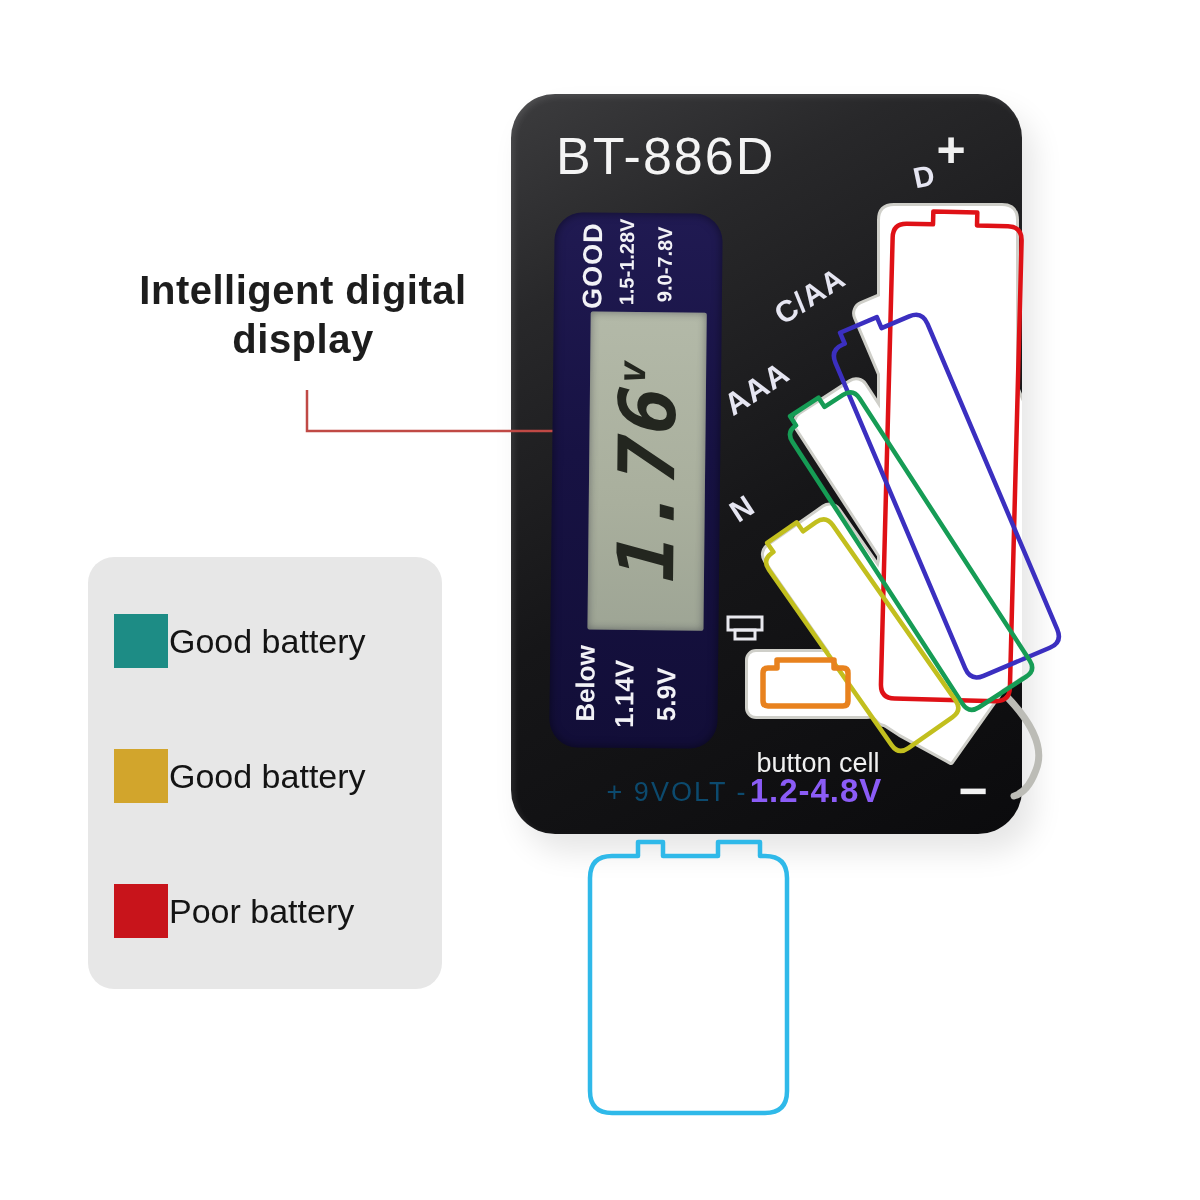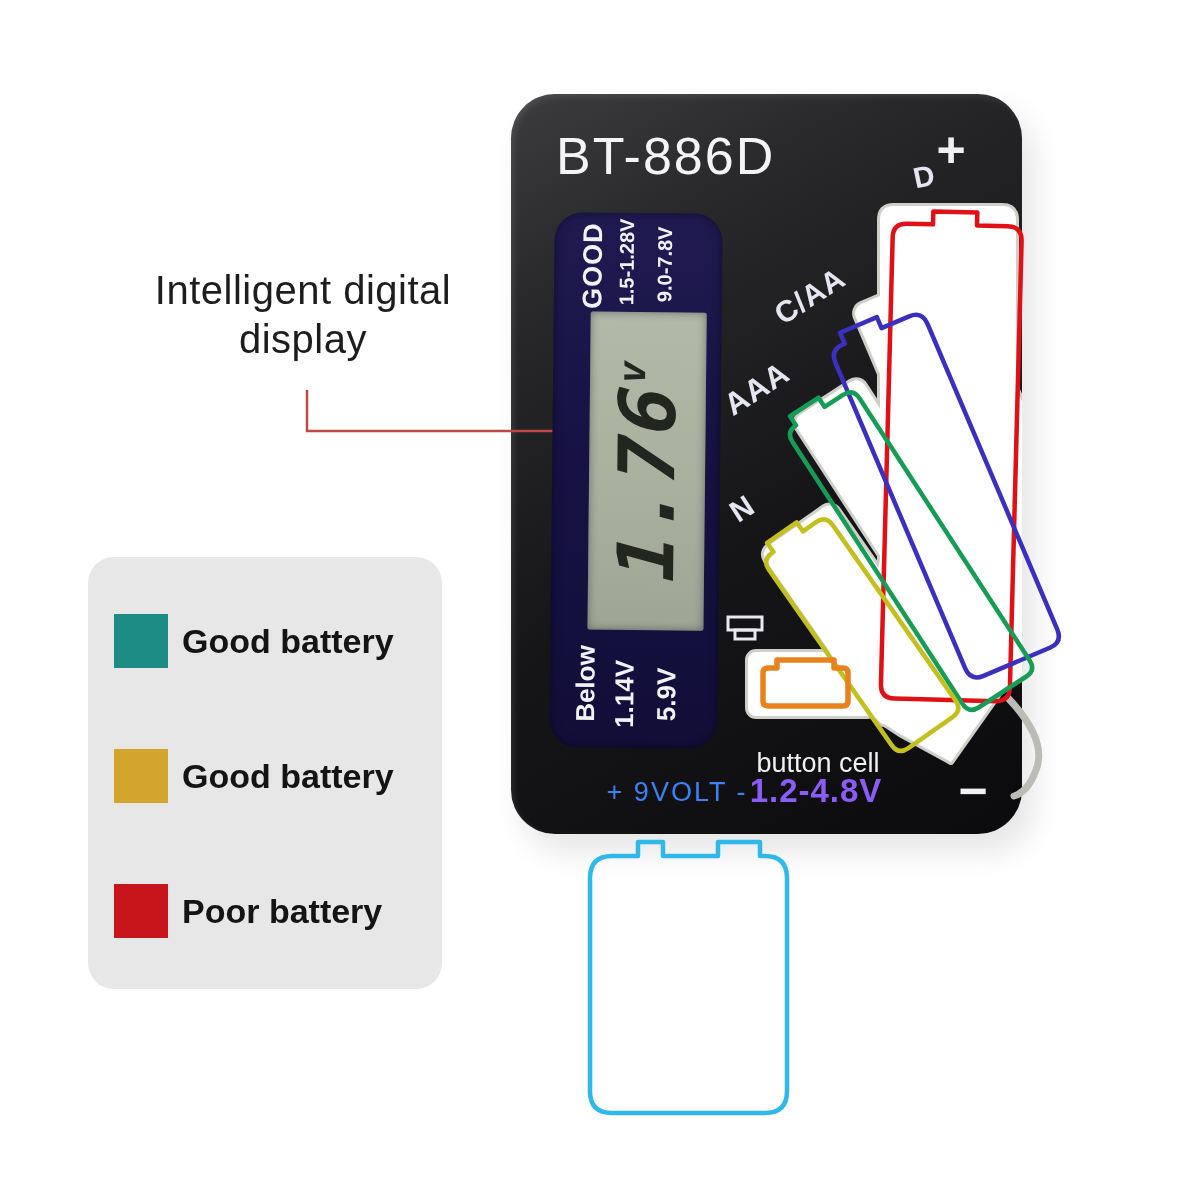--- a/index.html
+++ b/index.html
@@ -5,31 +5,31 @@
   * { margin:0; padding:0; box-sizing:border-box; }
   html,body { background:#ffffff; }
   body { font-family:"Liberation Sans", sans-serif; }
   .stage {
     position:relative; width:1200px; height:1200px; background:#ffffff;
     overflow:hidden;
   }
   
   .annotation {
     position:absolute; left:128px; top:266px; width:350px;
-    text-align:center; font-size:40px; line-height:1.22; font-weight:400;
+    text-align:center; font-size:40px; line-height:1.22; font-weight:700;
     color:#1d1d1d; letter-spacing:.5px;
   }
   
   .legend {
     position:absolute; left:88px; top:557px; width:354px; height:432px;
     background:#e7e7e7; border-radius:26px;
   }
   .legend-item { position:absolute; left:26px; display:flex; align-items:center; }
   .legend-item .swatch { width:54px; height:54px; flex:0 0 54px; }
-  .legend-item .lbl { margin-left:14px; font-size:34px; font-weight:700; color:#141414; white-space:nowrap; }
+  .legend-item .lbl { margin-left:1px; font-size:34px; font-weight:400; color:#141414; white-space:nowrap; }
   .legend-item:nth-of-type(1){ top:57px; }
   .legend-item:nth-of-type(2){ top:192px; }
   .legend-item:nth-of-type(3){ top:327px; }
   
   .device-body {
     position:absolute; left:511px; top:94px; width:511px; height:740px;
     border-radius:44px;
     background:linear-gradient(150deg,#3c3c3e 0%, #28282a 22%, #161618 55%, #0b0b0d 100%);
     box-shadow: 12px 18px 30px rgba(0,0,0,0.10), inset 3px 3px 6px rgba(255,255,255,0.10);
   }
@@ -37,21 +37,21 @@
     position:absolute; left:556px; top:126px; width:260px;
     color:#f4f4f4; font-size:52px; font-weight:400; letter-spacing:2px; white-space:nowrap;
   }
   .floating { position:absolute; transform:translate(-50%,-50%); white-space:nowrap; color:#e6e6f2; }
   .plus-top    { left:951px; top:150px; font-size:50px; font-weight:700; color:#f0f0f0; }
   .slot-d      { left:924px; top:177px; font-size:29px; font-weight:600; transform:translate(-50%,-50%) rotate(-12deg); }
   .slot-caa    { left:810px; top:296px; font-size:30px; font-weight:600; letter-spacing:1px; transform:translate(-50%,-50%) rotate(-33deg); }
   .slot-aaa    { left:757px; top:389px; font-size:31px; font-weight:600; letter-spacing:1px; transform:translate(-50%,-50%) rotate(-33deg); }
   .slot-n      { left:742px; top:509px; font-size:30px; font-weight:600; transform:translate(-50%,-50%) rotate(-33deg); }
   .minus-bottom{ left:973px; top:791px; font-size:50px; font-weight:800; color:#f2f2f2; }
-  .txt-9volt   { left:677px; top:792px; font-size:27px; font-weight:500; letter-spacing:2px; color:#3b82f6; }
+  .txt-9volt   { left:677px; top:792px; font-size:27px; font-weight:500; letter-spacing:2px; color:#0c4a6e; }
   .txt-btncell { left:818px; top:763px; font-size:27px; font-weight:500; color:#f0f0f0; }
   .txt-btnrange{ left:816px; top:791px; font-size:33px; font-weight:700; letter-spacing:1px; color:#8b5cf6; }
   
   .lcd-panel {
     position:absolute; left:552px; top:213px; width:168px; height:535px;
     border-radius:28px; transform:rotate(0.6deg);
     background:linear-gradient(180deg,#201a52 0%, #171243 45%, #120e38 100%);
     box-shadow: inset 0 0 10px rgba(0,0,0,.5);
   }
   .vtext { position:absolute; transform:translate(-50%,-50%) rotate(-90deg); white-space:nowrap; color:#f2f2f6; }

